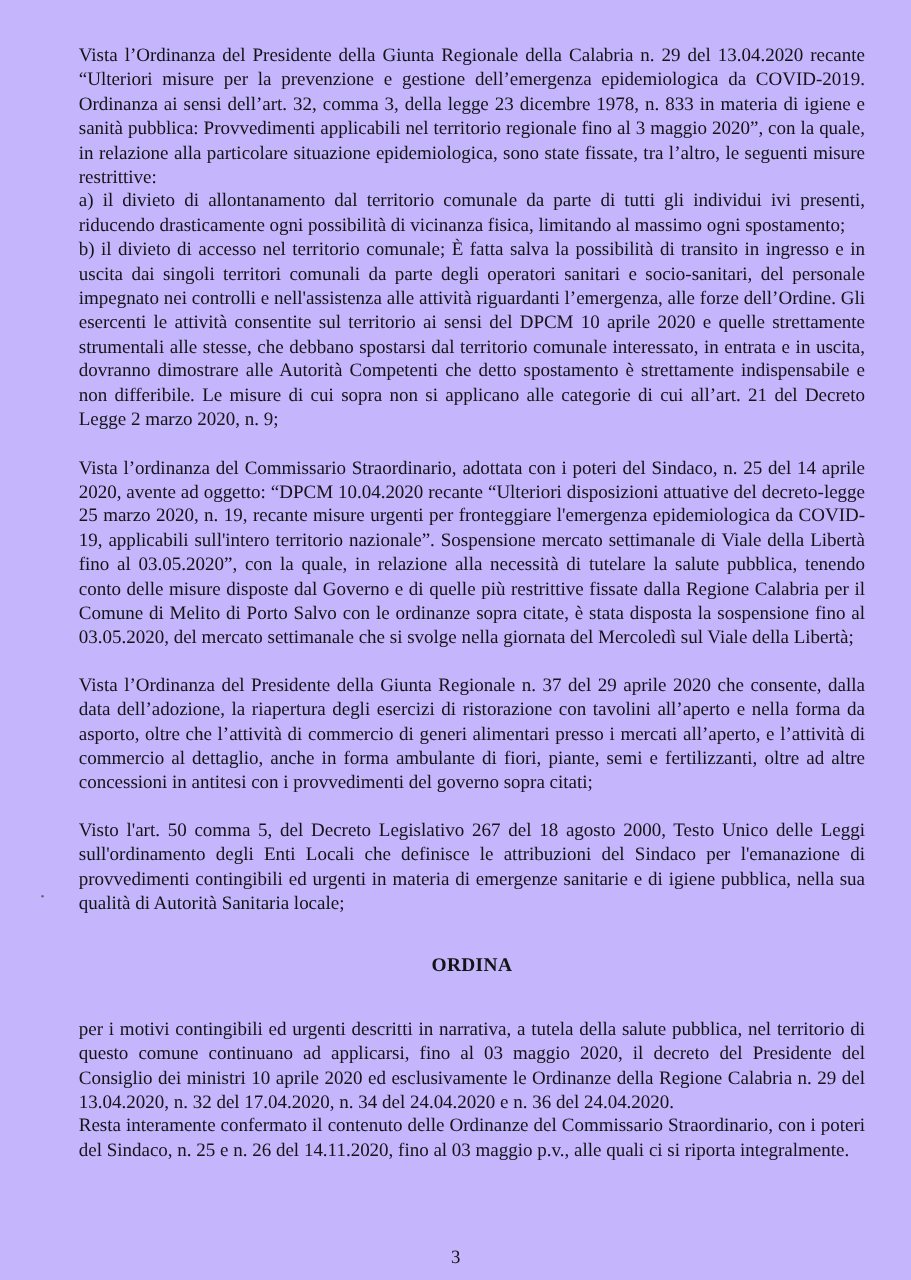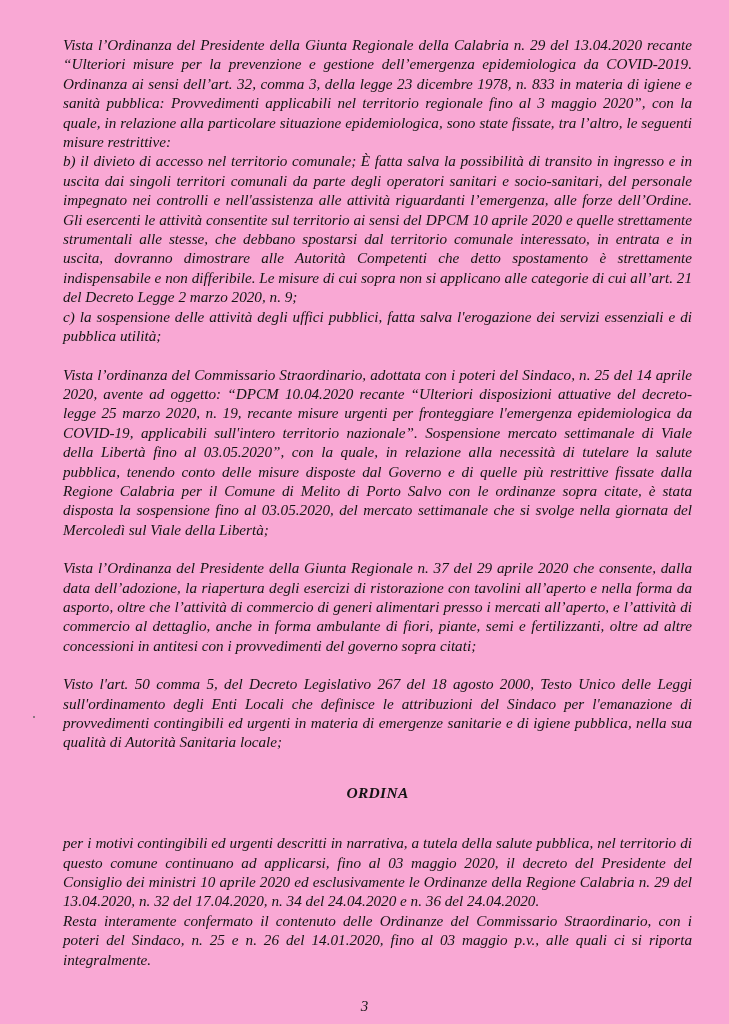--- a/index.html
+++ b/index.html
@@ -1,54 +1,53 @@
 <!DOCTYPE html>
 <html><head>
   <meta charset="utf-8">
   <style>
     html, body { margin: 0; padding: 0; background: #ffffff; }
     body { width: 729px; height: 1024px; overflow: hidden; position: relative; }
     .page {
       position: absolute; left: 0; top: 0; width: 729px; height: 1024px;
-      background: #f9a8d4;
+      background: #c4b5fd;
       font-family: "Liberation Serif", "DejaVu Serif", serif;
       color: #141414;
       font-size: 15.2px;
       line-height: 19.4px;
-      font-style: italic;
     }
     .content { position: absolute; left: 63px; top: 35px; width: 629px; }
     .para { margin: 0; text-align: justify; }
     .gap { height: 19px; }
     .heading {
       text-align: center; font-weight: bold; font-size: 15.5px;
       letter-spacing: 0.3px; margin: 12px;
     }
     .page-number {
       position: absolute; left: 0; width: 729px; top: 997px;
       text-align: center; font-size: 15px;
     }
     .speck { position: absolute; left: 33px; top: 716px; width: 2px; height: 2px; background: #666; border-radius: 1px; }
   </style>
 </head>
 <body>
 
 <div class="page">
   <div class="content">
     <p class="para">Vista l’Ordinanza del Presidente della Giunta Regionale della Calabria n. 29 del 13.04.2020 recante “Ulteriori misure per la prevenzione e gestione dell’emergenza epidemiologica da COVID-2019. Ordinanza ai sensi dell’art. 32, comma 3, della legge 23 dicembre 1978, n. 833 in materia di igiene e sanità pubblica: Provvedimenti applicabili nel territorio regionale fino al 3 maggio 2020”, con la quale, in relazione alla particolare situazione epidemiologica, sono state fissate, tra l’altro, le seguenti misure restrittive:</p>
+    <p class="para">a) il divieto di allontanamento dal territorio comunale da parte di tutti gli individui ivi presenti, riducendo drasticamente ogni possibilità di vicinanza fisica, limitando al massimo ogni spostamento;</p>
     <p class="para"> b) il divieto di accesso nel territorio comunale; È fatta salva la possibilità di transito in ingresso e in uscita dai singoli territori comunali da parte degli operatori sanitari e socio-sanitari, del personale impegnato nei controlli e nell'assistenza alle attività riguardanti l’emergenza, alle forze dell’Ordine. Gli esercenti le attività consentite sul territorio ai sensi del DPCM 10 aprile 2020 e quelle strettamente strumentali alle stesse, che debbano spostarsi dal territorio comunale interessato, in entrata e in uscita, dovranno dimostrare alle Autorità Competenti che detto spostamento è strettamente indispensabile e non differibile. Le misure di cui sopra non si applicano alle categorie di cui all’art. 21 del Decreto Legge 2 marzo 2020, n. 9;</p>
-    <p class="para">c) la sospensione delle attività degli uffici pubblici, fatta salva l'erogazione dei servizi essenziali e di pubblica utilità;</p>
     <div class="gap"></div>
     <p class="para">Vista l’ordinanza del Commissario Straordinario, adottata con i poteri del Sindaco, n. 25 del 14 aprile 2020, avente ad oggetto: “DPCM 10.04.2020 recante “Ulteriori disposizioni attuative del decreto-legge 25 marzo 2020, n. 19, recante misure urgenti per fronteggiare l'emergenza epidemiologica da COVID-19, applicabili sull'intero territorio nazionale”. Sospensione mercato settimanale di Viale della Libertà fino al 03.05.2020”, con la quale, in relazione alla necessità di tutelare la salute pubblica, tenendo conto delle misure disposte dal Governo e di quelle più restrittive fissate dalla Regione Calabria per il Comune di Melito di Porto Salvo con le ordinanze sopra citate, è stata disposta la sospensione fino al 03.05.2020, del mercato settimanale che si svolge nella giornata del Mercoledì sul Viale della Libertà;</p>
     <div class="gap"></div>
     <p class="para">Vista l’Ordinanza del Presidente della Giunta Regionale n. 37 del 29 aprile 2020 che consente, dalla data dell’adozione, la  riapertura degli esercizi di ristorazione con tavolini all’aperto e nella forma da asporto, oltre che l’attività di commercio di generi alimentari presso i mercati all’aperto, e l’attività di commercio al dettaglio, anche in forma ambulante di fiori, piante, semi e fertilizzanti, oltre ad altre concessioni in antitesi con i provvedimenti del governo sopra citati;</p>
     <div class="gap"></div>
     <p class="para">Visto l'art. 50 comma 5, del Decreto Legislativo 267 del 18 agosto 2000, Testo Unico delle Leggi sull'ordinamento degli Enti Locali che definisce le attribuzioni del Sindaco per l'emanazione di provvedimenti contingibili ed urgenti in materia di emergenze sanitarie e di igiene pubblica, nella sua qualità di Autorità Sanitaria locale;</p>
     <div class="gap"></div>
     <p class="heading">ORDINA</p>
     <div class="gap"></div>
     <p class="para">per i motivi contingibili ed urgenti descritti in narrativa, a tutela della salute pubblica, nel territorio di questo comune continuano ad applicarsi, fino al 03 maggio 2020, il decreto del Presidente del Consiglio dei ministri 10 aprile 2020 ed esclusivamente le Ordinanze della Regione Calabria n. 29 del 13.04.2020, n. 32 del 17.04.2020, n. 34 del 24.04.2020 e  n. 36 del 24.04.2020.</p>
-    <p class="para">Resta interamente confermato il contenuto delle Ordinanze del Commissario Straordinario, con i poteri del Sindaco, n. 25 e n. 26 del 14.01.2020,  fino al 03 maggio p.v., alle quali ci si riporta integralmente.</p>
+    <p class="para">Resta interamente confermato il contenuto delle Ordinanze del Commissario Straordinario, con i poteri del Sindaco, n. 25 e n. 26 del 14.11.2020,  fino al 03 maggio p.v., alle quali ci si riporta integralmente.</p>
     <div class="gap" style="height:26px"></div>
   </div>
   <div class="speck"></div>
   <div class="page-number">3</div>
 </div>
 
 </body></html>

